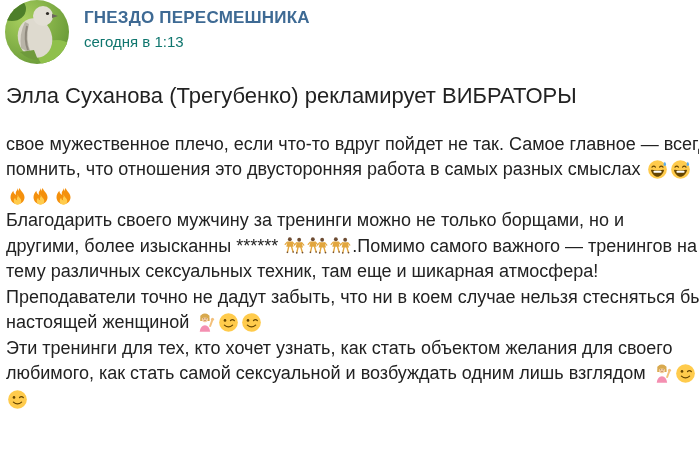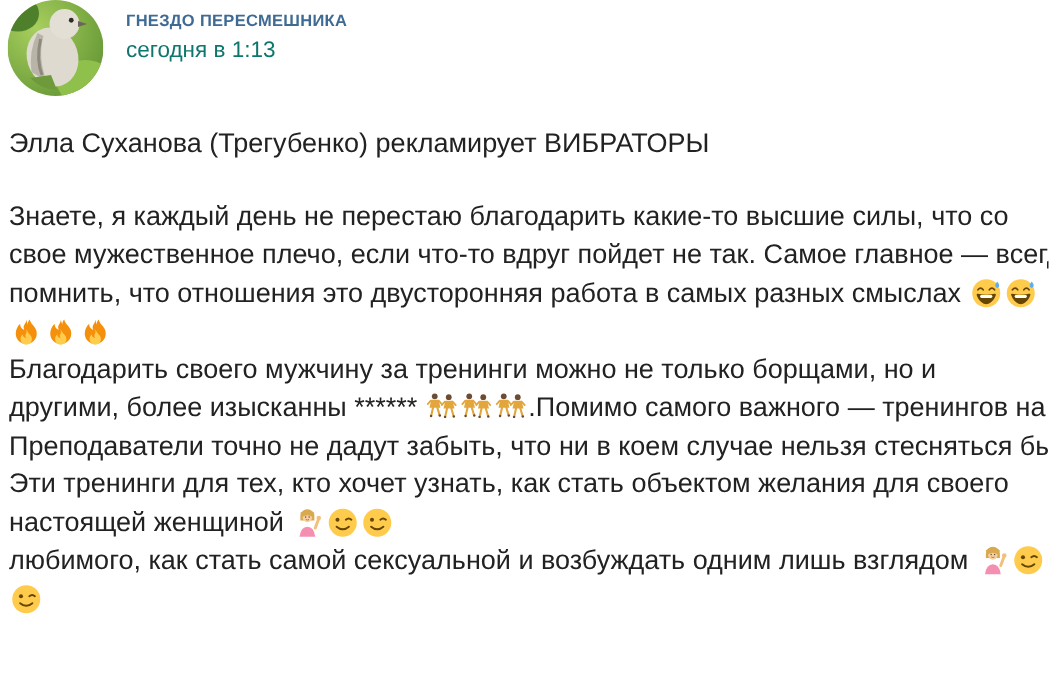--- a/index.html
+++ b/index.html
@@ -15,34 +15,34 @@
   .post-header { position: relative; height: 66px; }
   .avatar {
     position: absolute; left: 5px; top: 0;
     width: 64px; height: 64px;
     border-radius: 50%; overflow: hidden;
     cursor: pointer;
   }
   .avatar svg { display: block; }
   .header-text { position: absolute; left: 84px; top: 8px; }
   .community-name {
-    font-size: 11px; font-weight: bold;
+    font-size: 17px; font-weight: bold;
     color: #3e6a94; letter-spacing: 0.2px;
     cursor: pointer;
   }
   .post-time {
     margin-top: 5px;
     font-size: 15px; color: #0f766e;
     cursor: pointer;
   }
 
   
   .post-body { padding: 17px 0 0 6px; }
   .headline {
-    font-size: 18px; color: #222222;
+    font-size: 22px; color: #222222;
     line-height: 25.5px; white-space: nowrap;
     margin-bottom: 23px;
   }
   .post-line {
     font-size: 18px; color: #222222;
     line-height: 25.5px; white-space: nowrap;
   }
   .emoji {
     display: inline-block;
     width: 21px; height: 21px;
@@ -79,21 +79,20 @@
     </div>
     <div class="header-text">
       <div class="community-name">ГНЕЗДО ПЕРЕСМЕШНИКА</div>
       <div class="post-time">сегодня в 1:13</div>
     </div>
   </div>
 
   <div class="post-body">
     <div class="headline">Элла Суханова (Трегубенко) рекламирует ВИБРАТОРЫ</div>
     <div>
-        <div class="post-line">Знаете, я каждый день не перестаю благодарить какие-то высшие силы, что со</div>
         <div class="post-line">свое мужественное плечо, если что-то вдруг пойдет не так. Самое главное — всегда</div>
         <div class="post-line">помнить, что отношения это двусторонняя работа в самых разных смыслах <span class="emoji"><svg viewBox="0 0 36 36">
               <circle cx="18" cy="18" r="16" fill="#ffcb4c"></circle>
               <path d="M7 20 c2.5 7.5 8 10.5 11 10.5 s8.5-3 11-10.5 c.3-1-.7-1.8-1.7-1.4 a40 40 0 0 1-18.6 0 c-1-.4-2 .4-1.7 1.4z" fill="#664500"></path>
               <rect x="11" y="20" width="14" height="3.4" rx="1.6" fill="#ffffff"></rect>
               <path d="M8.5 14 q3-3.5 6 0" stroke="#664500" stroke-width="2" fill="none" stroke-linecap="round"></path>
               <path d="M21.5 14 q3-3.5 6 0" stroke="#664500" stroke-width="2" fill="none" stroke-linecap="round"></path>
               <path d="M30.5 4.5 q4.5 5.5 0 7.5 q-4.5-2 0-7.5z" fill="#5dadec"></path>
             </svg></span><span class="emoji"><svg viewBox="0 0 36 36">
               <circle cx="18" cy="18" r="16" fill="#ffcb4c"></circle>
@@ -159,22 +158,22 @@
               </g>
               <g transform="translate(16,1)">
                 <circle cx="10" cy="5.5" r="3.3" fill="#6d4c33"></circle>
                 <path d="M6 9.5 h8.5 l2 9 h-12.5 z" fill="#e2a63d"></path>
                 <path d="M5.5 10.5 l-3.5 4 M14.5 10.5 l3.5 4" stroke="#e2a63d" stroke-width="2" stroke-linecap="round" fill="none"></path>
                 <path d="M8 18.5 l-2 9 M13 18.5 l2.5 8.5" stroke="#e2a63d" stroke-width="2.4" stroke-linecap="round" fill="none"></path>
                 <circle cx="5.8" cy="28" r="1.4" fill="#6d4c33"></circle>
                 <circle cx="15.8" cy="27.5" r="1.4" fill="#6d4c33"></circle>
               </g>
             </svg></span>.Помимо самого важного — тренингов на</div>
+        <div class="post-line">тему различных сексуальных техник, там еще и шикарная атмосфера!</div>
         <div class="post-line">Преподаватели точно не дадут забыть, что ни в коем случае нельзя стесняться быть</div>
-        <div class="post-line">Эти тренинги для тех, кто хочет узнать, как стать объектом желания для своего</div>
         <div class="post-line">настоящей женщиной <span class="emoji"><svg viewBox="0 0 36 36">
               <path d="M26 24 l3.5-9.5" stroke="#f3c07b" stroke-width="3.4" stroke-linecap="round" fill="none"></path>
               <circle cx="30" cy="12.5" r="2.6" fill="#f3c07b"></circle>
               <path d="M17 2.5 a8 8 0 0 1 8 8 v5 h-16 v-5 a8 8 0 0 1 8-8z" fill="#d8a94e"></path>
               <circle cx="17" cy="12" r="5.4" fill="#f7d0a1"></circle>
               <circle cx="15" cy="11.5" r=".8" fill="#5a4633"></circle>
               <circle cx="19" cy="11.5" r=".8" fill="#5a4633"></circle>
               <path d="M15.5 14.5 q1.5 1.2 3 0" stroke="#b06a4f" stroke-width="1" fill="none" stroke-linecap="round"></path>
               <path d="M9 6.5 q8-5 16 0 l-2 5 q-6-4-12 0z" fill="#d8a94e"></path>
               <path d="M8 34 q1.5-11.5 9-11.5 q7.5 0 9 11.5z" fill="#f48fb1"></path>
@@ -182,20 +181,21 @@
               <circle cx="18" cy="18" r="16" fill="#ffcb4c"></circle>
               <circle cx="12" cy="14.5" r="2.3" fill="#664500"></circle>
               <path d="M21.5 14.5 q3.2-2.8 6.4 0" stroke="#664500" stroke-width="2.2" fill="none" stroke-linecap="round"></path>
               <path d="M11 22.5 q7 6 14 0" stroke="#664500" stroke-width="2.2" fill="none" stroke-linecap="round"></path>
             </svg></span><span class="emoji"><svg viewBox="0 0 36 36">
               <circle cx="18" cy="18" r="16" fill="#ffcb4c"></circle>
               <circle cx="12" cy="14.5" r="2.3" fill="#664500"></circle>
               <path d="M21.5 14.5 q3.2-2.8 6.4 0" stroke="#664500" stroke-width="2.2" fill="none" stroke-linecap="round"></path>
               <path d="M11 22.5 q7 6 14 0" stroke="#664500" stroke-width="2.2" fill="none" stroke-linecap="round"></path>
             </svg></span></div>
+        <div class="post-line">Эти тренинги для тех, кто хочет узнать, как стать объектом желания для своего</div>
         <div class="post-line">любимого, как стать самой сексуальной и возбуждать одним лишь взглядом <span class="emoji"><svg viewBox="0 0 36 36">
               <path d="M26 24 l3.5-9.5" stroke="#f3c07b" stroke-width="3.4" stroke-linecap="round" fill="none"></path>
               <circle cx="30" cy="12.5" r="2.6" fill="#f3c07b"></circle>
               <path d="M17 2.5 a8 8 0 0 1 8 8 v5 h-16 v-5 a8 8 0 0 1 8-8z" fill="#d8a94e"></path>
               <circle cx="17" cy="12" r="5.4" fill="#f7d0a1"></circle>
               <circle cx="15" cy="11.5" r=".8" fill="#5a4633"></circle>
               <circle cx="19" cy="11.5" r=".8" fill="#5a4633"></circle>
               <path d="M15.5 14.5 q1.5 1.2 3 0" stroke="#b06a4f" stroke-width="1" fill="none" stroke-linecap="round"></path>
               <path d="M9 6.5 q8-5 16 0 l-2 5 q-6-4-12 0z" fill="#d8a94e"></path>
               <path d="M8 34 q1.5-11.5 9-11.5 q7.5 0 9 11.5z" fill="#f48fb1"></path>

